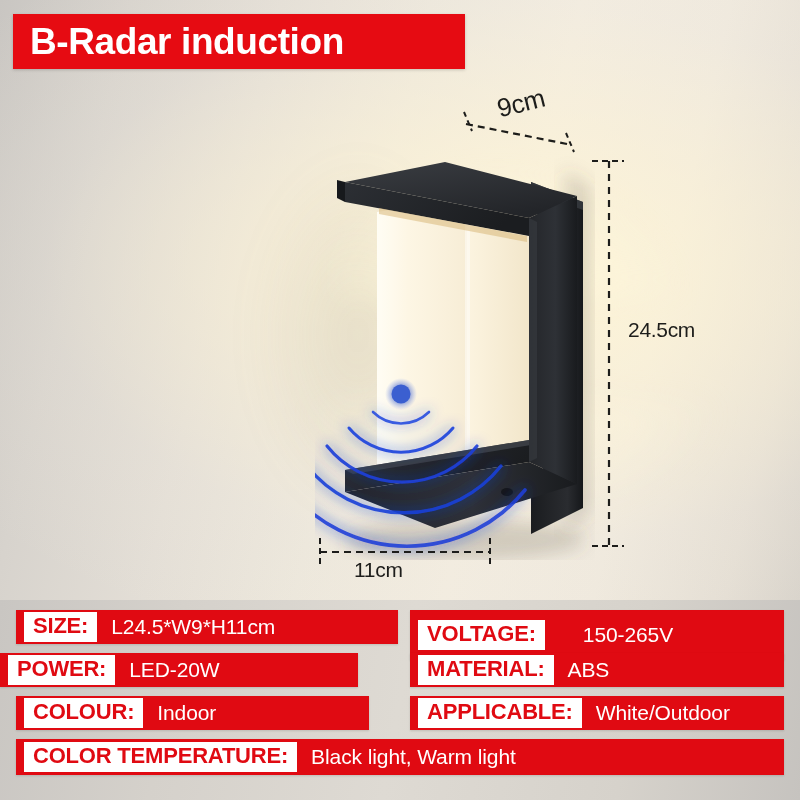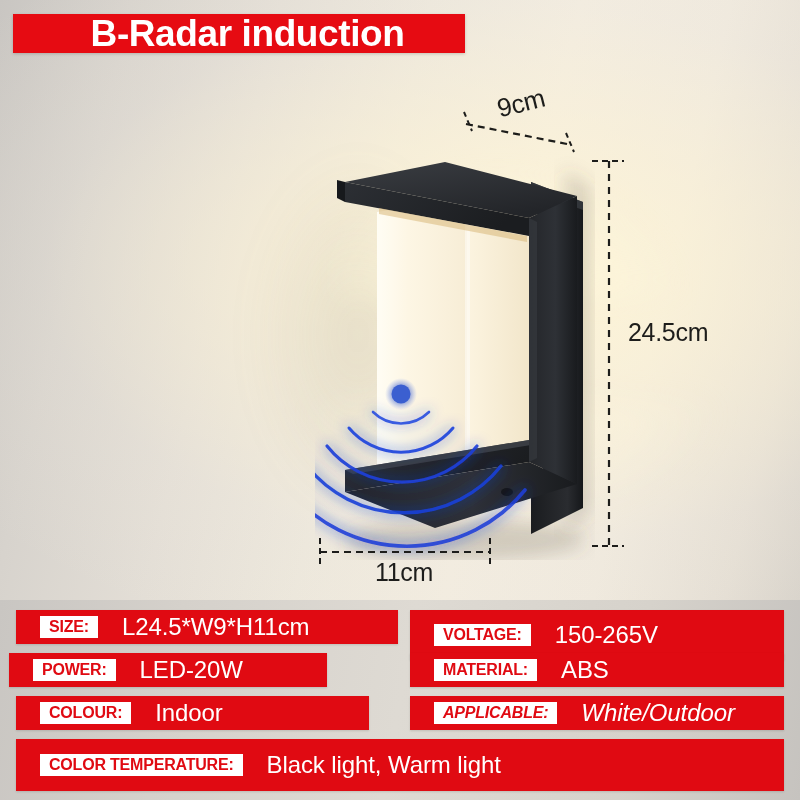--- a/index.html
+++ b/index.html
@@ -62,26 +62,25 @@
     filter: blur(16px);
     pointer-events: none;
   }
 
   
   .title-banner {
     position: absolute;
     left: 13px;
     top: 14px;
     width: 452px;
-    height: 39px;
+    height: 55px;
     background: #e60b12;
     display: flex;
     align-items: center;
     box-shadow: 0 1px 3px rgba(0,0,0,0.18);
-    justify-content: center;
   }
   .title-banner .title-text {
     color: #ffffff;
     font-size: 37px;
     font-weight: bold;
     letter-spacing: -0.4px;
     padding-left: 17px;
     line-height: 1;
     white-space: nowrap;
   }
@@ -93,37 +92,37 @@
     top: 140px;
     width: 280px;
     height: 420px;
   }
   .lamp svg { display: block; }
 
   
   .dim-label {
     position: absolute;
     color: #1d1d1b;
-    font-size: 25px;
+    font-size: 21px;
     font-weight: 500;
     white-space: nowrap;
     letter-spacing: -0.3px;
   }
   .dim-9 {
     left: 497px;
     top: 88px;
     font-size: 26px;
     transform: rotate(-14deg);
   }
   .dim-245 {
     left: 628px;
     top: 318px;
   }
   .dim-11 {
-    left: 375px;
+    left: 354px;
     top: 558px;
   }
   .dim-svg {
     position: absolute;
     left: 0; top: 0;
     width: 800px;
     height: 600px;
     pointer-events: none;
   }
 
@@ -139,46 +138,46 @@
   .spec-row {
     position: absolute;
     background: #e00a12;
     display: flex;
     align-items: center;
     box-shadow: 0 1px 2px rgba(0,0,0,0.13);
   }
   .chip {
     background: #ffffff;
     color: #e00a12;
-    font-size: 16px;
+    font-size: 22px;
     font-weight: bold;
     border-radius: 0;
     padding: 2px 9px 3px 9px;
-    margin-left: 24px;
+    margin-left: 8px;
     line-height: 1.12;
     white-space: nowrap;
     letter-spacing: -0.2px;
   }
   .val {
     color: #ffffff;
-    font-size: 24px;
-    margin-left: 24px;
+    font-size: 21px;
+    margin-left: 14px;
     white-space: nowrap;
     letter-spacing: -0.1px;
   }
 
   
   .row-size    { left: 16px;  top: 10px;  width: 382px; height: 34px; }
-  .row-power   { left: 9px;  top: 53px;  width: 318px; height: 34px; }
+  .row-power   { left: 0;  top: 53px;  width: 358px; height: 34px; }
   .row-colour  { left: 16px;  top: 96px;  width: 353px; height: 34px; }
-  .row-temp    { left: 16px;  top: 139px; width: 768px; height: 52px; }
-  
-  .row-voltage { left: 410px; top: 10px;  width: 374px; height: 50px; }
+  .row-temp    { left: 16px;  top: 139px; width: 768px; height: 36px; }
+  
+  .row-voltage { left: 410px; top: 10px;  width: 374px; height: 50px; gap: 24px; }
   .row-material{ left: 410px; top: 53px;  width: 374px; height: 34px; }
-  .row-applic  { left: 410px; top: 96px;  width: 374px; height: 34px; font-style: italic; }
+  .row-applic  { left: 410px; top: 96px;  width: 374px; height: 34px; }
 </style>
 </head>
 <body>
 
 <div id="page">
 
   <div class="photo">
 
     <div class="wall-shadow-left"></div>
     <div class="wall-glow-top"></div>

